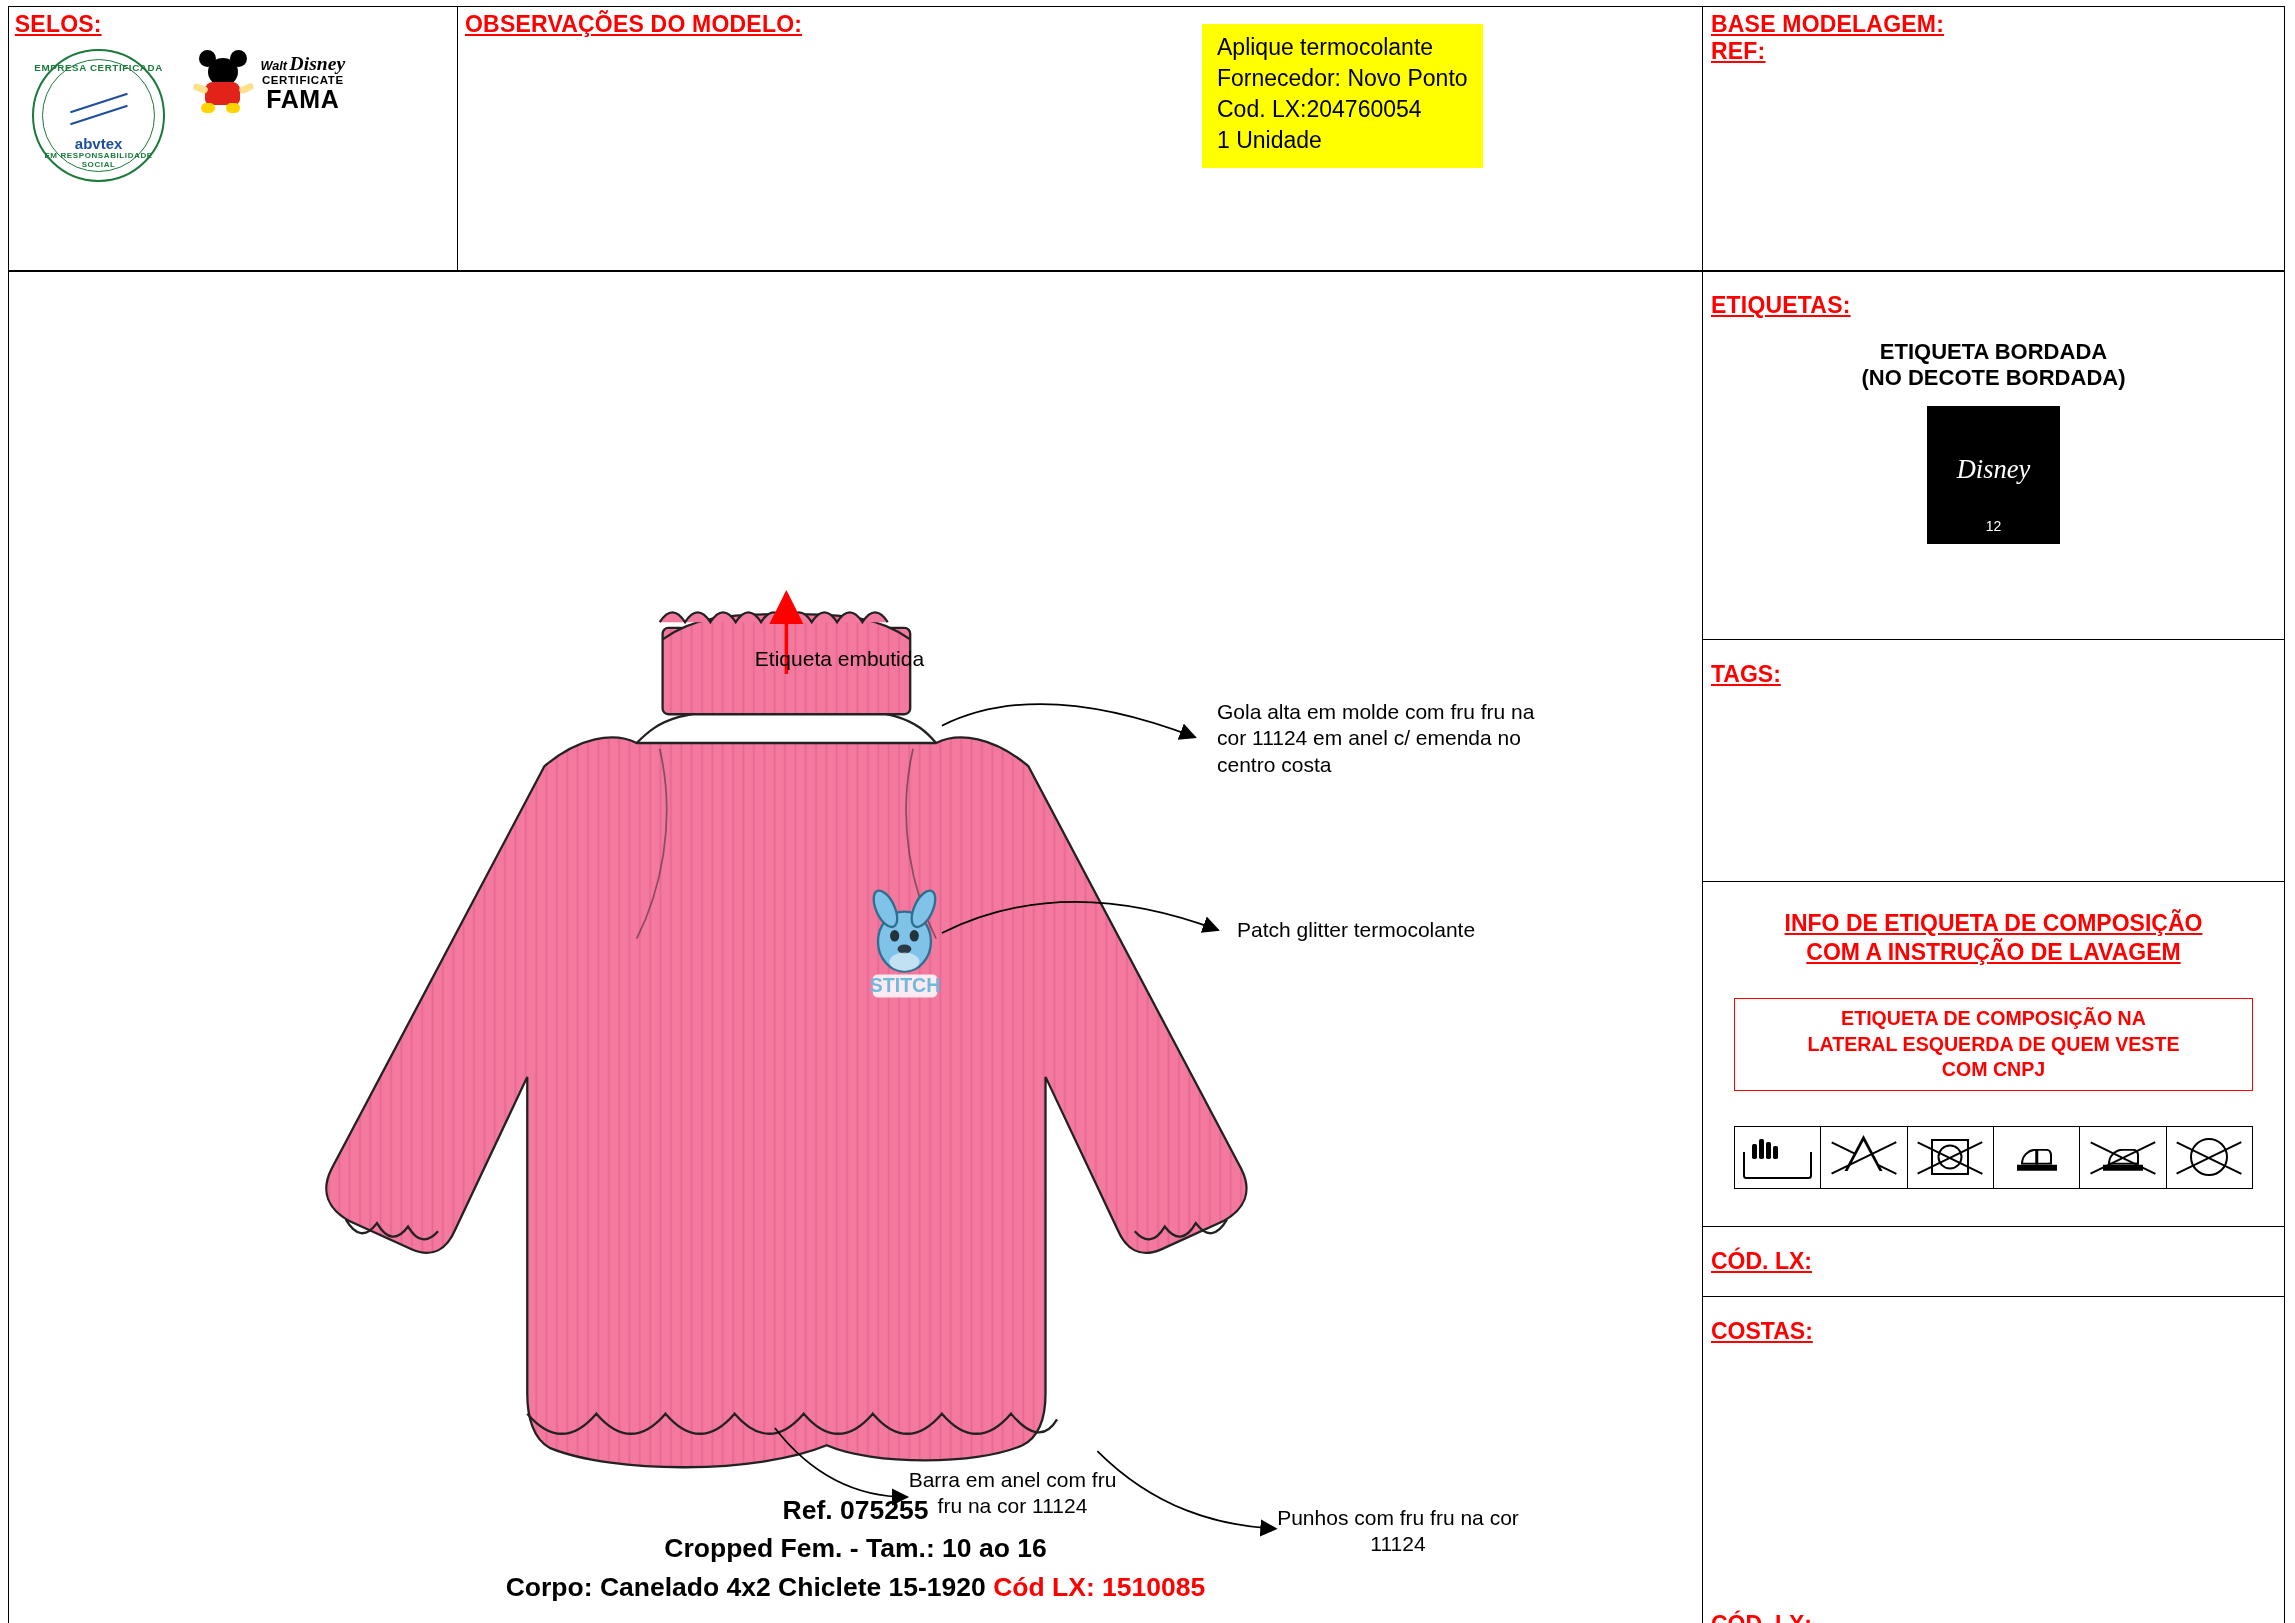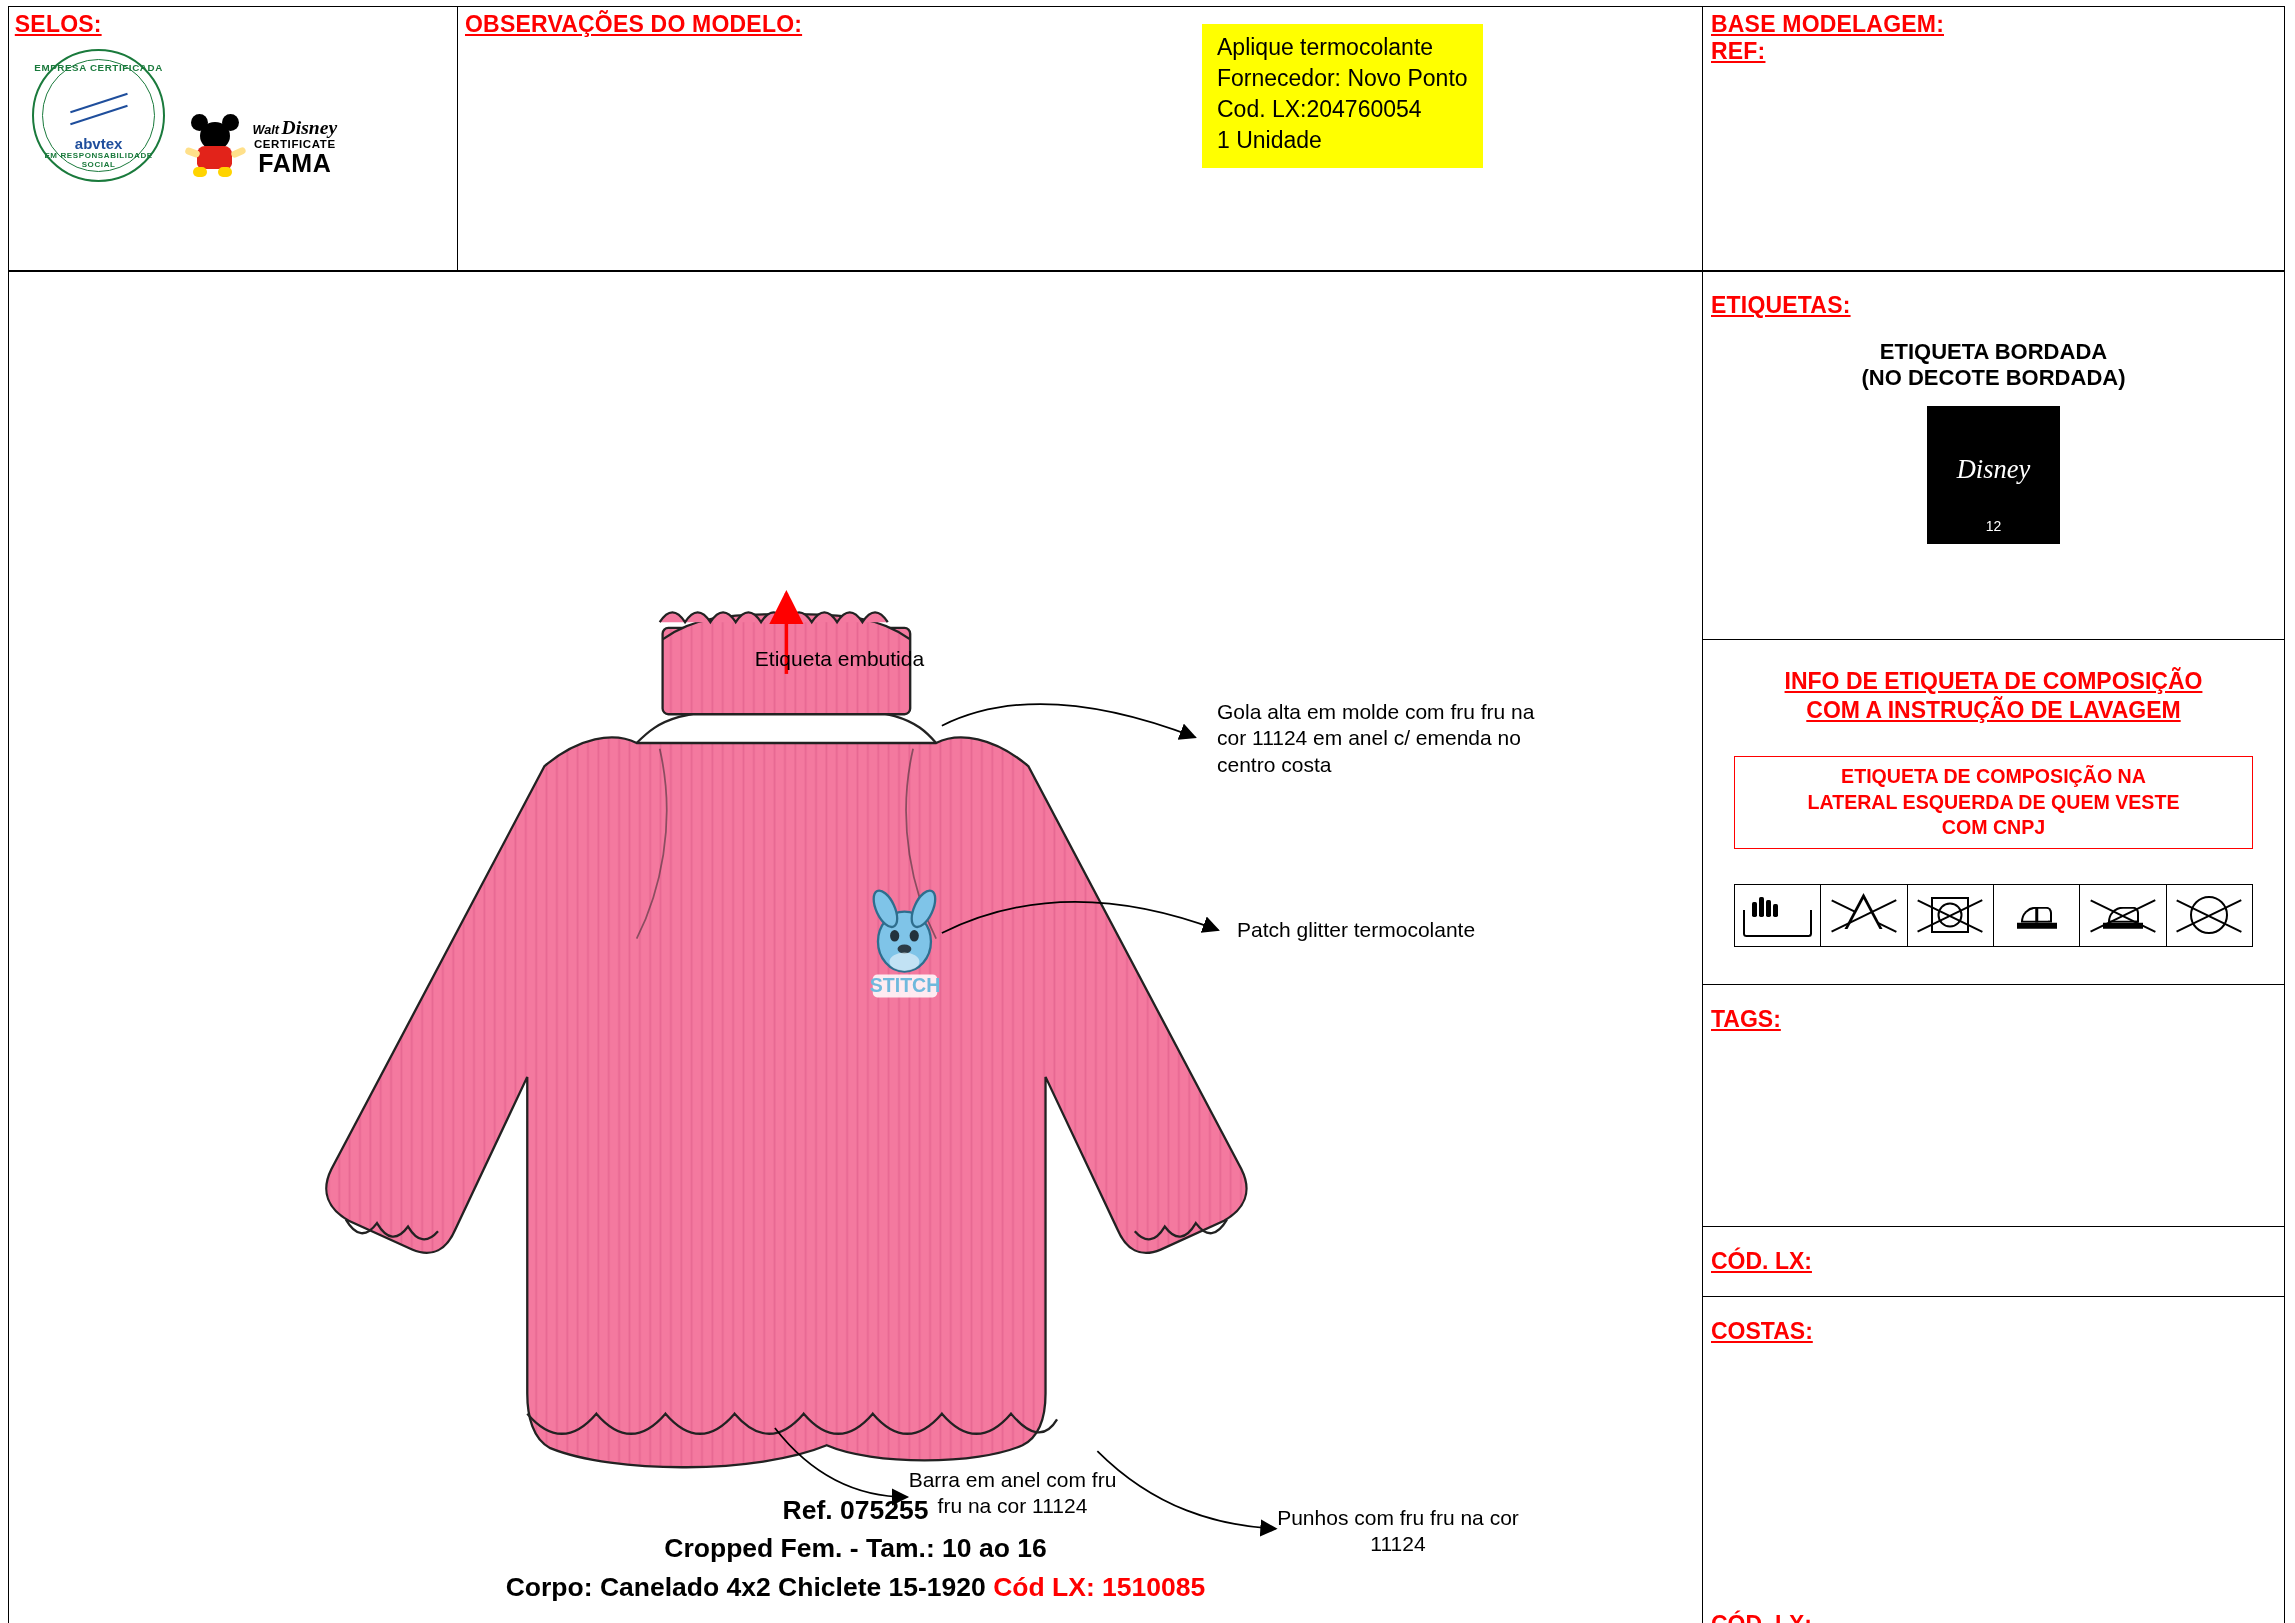--- a/index.html
+++ b/index.html
@@ -45,21 +45,21 @@
   .red-head {
     color: #ff0000;
     font-weight: bold;
     font-size: 23px;
     text-decoration: underline;
     letter-spacing: 0.2px;
     display: block;
   }
 
   
-  .seals { display:flex; align-items:flex-end; gap:22px; margin-top: 10.4px; margin-left: 17.3px;}
+  .seals { display:flex; align-items:flex-start; gap:30px; margin-top: 10.4px; margin-left: 17.3px;}
   .abvtex {
     width: 133px; height: 133px; border-radius: 50%;
     border: 2.9px solid #1a7a3c; position: relative;
     background:#fff;
   }
   .abvtex:after{
     content:""; position:absolute; inset:8px; border-radius:50%;
     border:1.7px solid #1a7a3c;
   }
   .abvtex .arc-top, .abvtex .arc-bot {
@@ -427,20 +427,24 @@
       <div class="rc-sec" style="flex:0 0 369px;">
         <span class="red-head">ETIQUETAS:</span>
         <div class="etq-bordada-title" style="white-space:pre-line;">ETIQUETA BORDADA
 (NO DECOTE BORDADA)</div>
         <div class="disney-tag">
           <div class="dtxt">Disney</div>
           <div class="dnum">12</div>
         </div>
       </div>
 
+      <div class="rc-sec rc-tags">
+        <span class="tags-label">TAGS:</span>
+      </div>
+
       <div class="rc-sec" style="flex:1;">
         <div class="info-comp-title" style="white-space:pre-line;">INFO DE ETIQUETA DE COMPOSIÇÃO
 COM A INSTRUÇÃO DE LAVAGEM</div>
 
         <div class="comp-box" style="white-space:pre-line;">ETIQUETA DE COMPOSIÇÃO NA
 LATERAL ESQUERDA DE QUEM VESTE
 COM CNPJ</div>
 
         <div class="wash-row">
           <div class="wash-cell">
@@ -471,24 +475,20 @@
                 <div class="body2"></div>
                 <div class="sole"></div>
               </div>
           </div>
           <div class="wash-cell x-mark">
             <div class="circle-box"></div>
           </div>
         </div>
       </div>
 
-      <div class="rc-sec rc-tags">
-        <span class="tags-label">TAGS:</span>
-      </div>
-
       <div class="rc-sec rc-codlx">
         <span class="cod-label">CÓD. LX:</span>
       </div>
 
       <div class="rc-sec rc-adesivo">
         <span class="adesivo-label">COSTAS:</span>
         <span class="cod-label bottom-cod">CÓD. LX:</span>
       </div>
     </div>
   </div>

